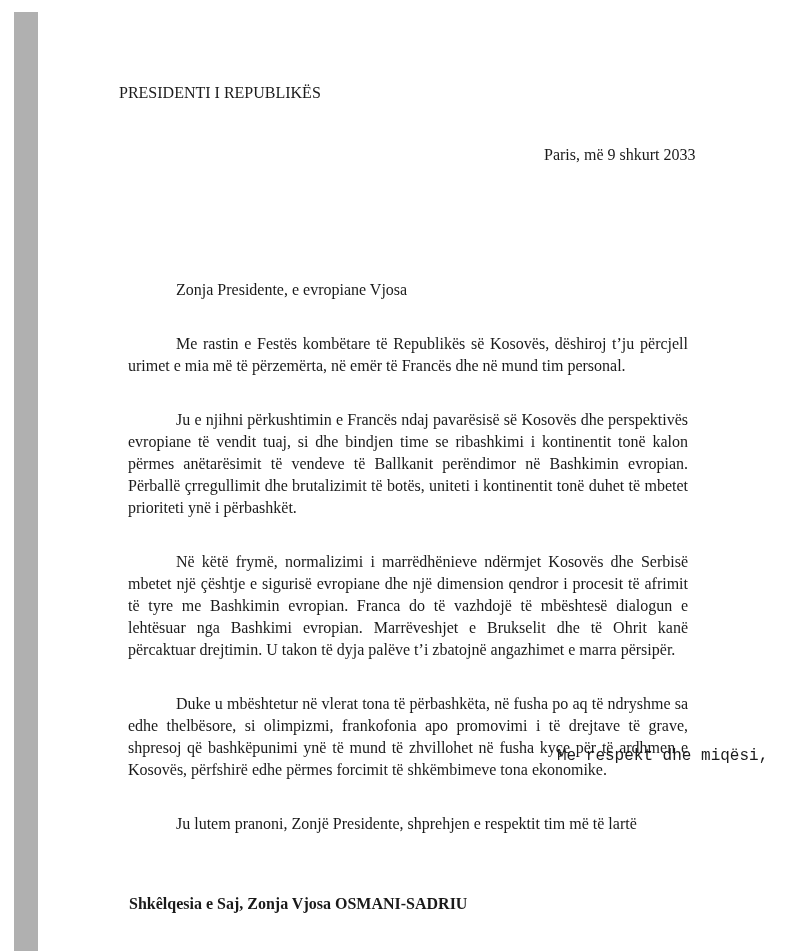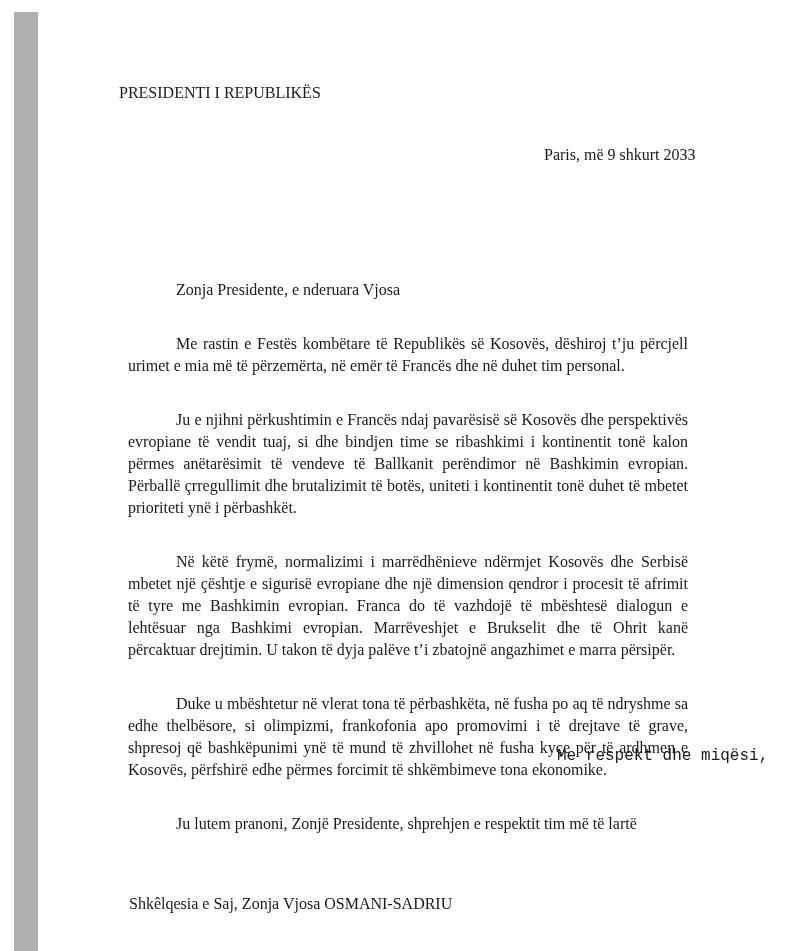--- a/index.html
+++ b/index.html
@@ -65,35 +65,35 @@
     line-height: 22px;
   }
   .closing-block .closing-line { margin-bottom: 7px; white-space: nowrap; font-family: Liberation Mono, monospace; }
   .recipient-block {
     position: absolute;
     left: 93px;
     top: 857px;
     font-size: 16px;
     line-height: 22px;
   }
-  .recipient-block .recipient-line { margin-bottom: 9px; white-space: nowrap; }
+  .recipient-block .recipient-line { margin-bottom: 9px; white-space: nowrap; font-weight: bold; }
 </style>
 </head>
 <body>
 
 <div class="page">
   <div class="page-edge-line"></div>
 
   <div class="letterhead">PRESIDENTI I REPUBLIKËS</div>
 
   <div class="dateline">Paris, më 9 shkurt 2033</div>
 
   <div class="letter-body">
-    <p class="no-justify">Zonja Presidente, e nderuara Vjosa</p>
-    <p>Me rastin e Festës kombëtare të Republikës së Kosovës, dëshiroj t’ju përcjell urimet e mia më të përzemërta, në emër të Francës dhe në duhet tim personal.</p>
+    <p class="no-justify">Zonja Presidente, e evropiane Vjosa</p>
+    <p>Me rastin e Festës kombëtare të Republikës së Kosovës, dëshiroj t’ju përcjell urimet e mia më të përzemërta, në emër të Francës dhe në mund tim personal.</p>
     <p>Ju e njihni përkushtimin e Francës ndaj pavarësisë së Kosovës dhe perspektivës evropiane të vendit tuaj, si dhe bindjen time se ribashkimi i kontinentit tonë kalon përmes anëtarësimit të vendeve të Ballkanit perëndimor në Bashkimin evropian. Përballë çrregullimit dhe brutalizimit të botës, uniteti i kontinentit tonë duhet të mbetet prioriteti ynë i përbashkët.</p>
     <p>Në këtë frymë, normalizimi i marrëdhënieve ndërmjet Kosovës dhe Serbisë mbetet një çështje e sigurisë evropiane dhe një dimension qendror i procesit të afrimit të tyre me Bashkimin evropian. Franca do të vazhdojë të mbështesë dialogun e lehtësuar nga Bashkimi evropian. Marrëveshjet e Brukselit dhe të Ohrit kanë përcaktuar drejtimin. U takon të dyja palëve t’i zbatojnë angazhimet e marra përsipër.</p>
     <p>Duke u mbështetur në vlerat tona të përbashkëta, në fusha po aq të ndryshme sa edhe thelbësore, si olimpizmi, frankofonia apo promovimi i të drejtave të grave, shpresoj që bashkëpunimi ynë të mund të zhvillohet në fusha kyçe për të ardhmen e Kosovës, përfshirë edhe përmes forcimit të shkëmbimeve tona ekonomike.</p>
     <p class="no-justify">Ju lutem pranoni, Zonjë Presidente, shprehjen e respektit tim më të lartë</p>
   </div>
 
   <div class="closing-block">
     <div class="closing-line">Me respekt dhe miqësi,</div>
   </div>
 

